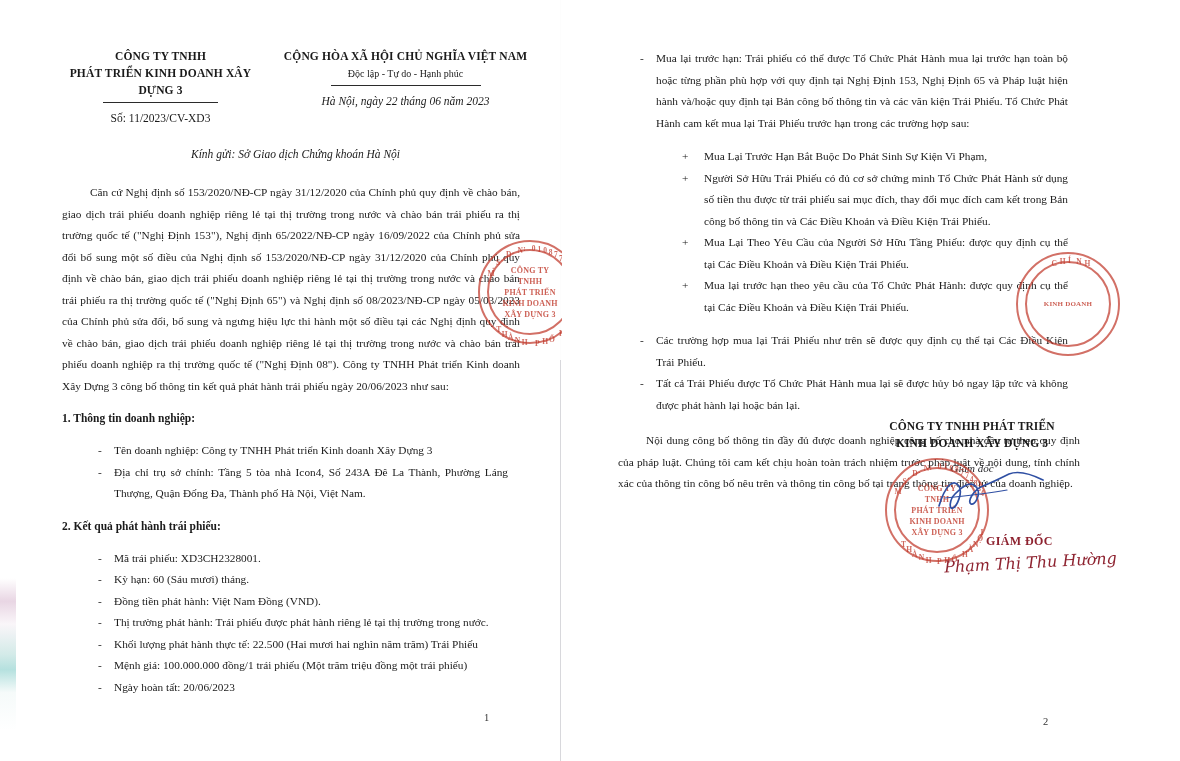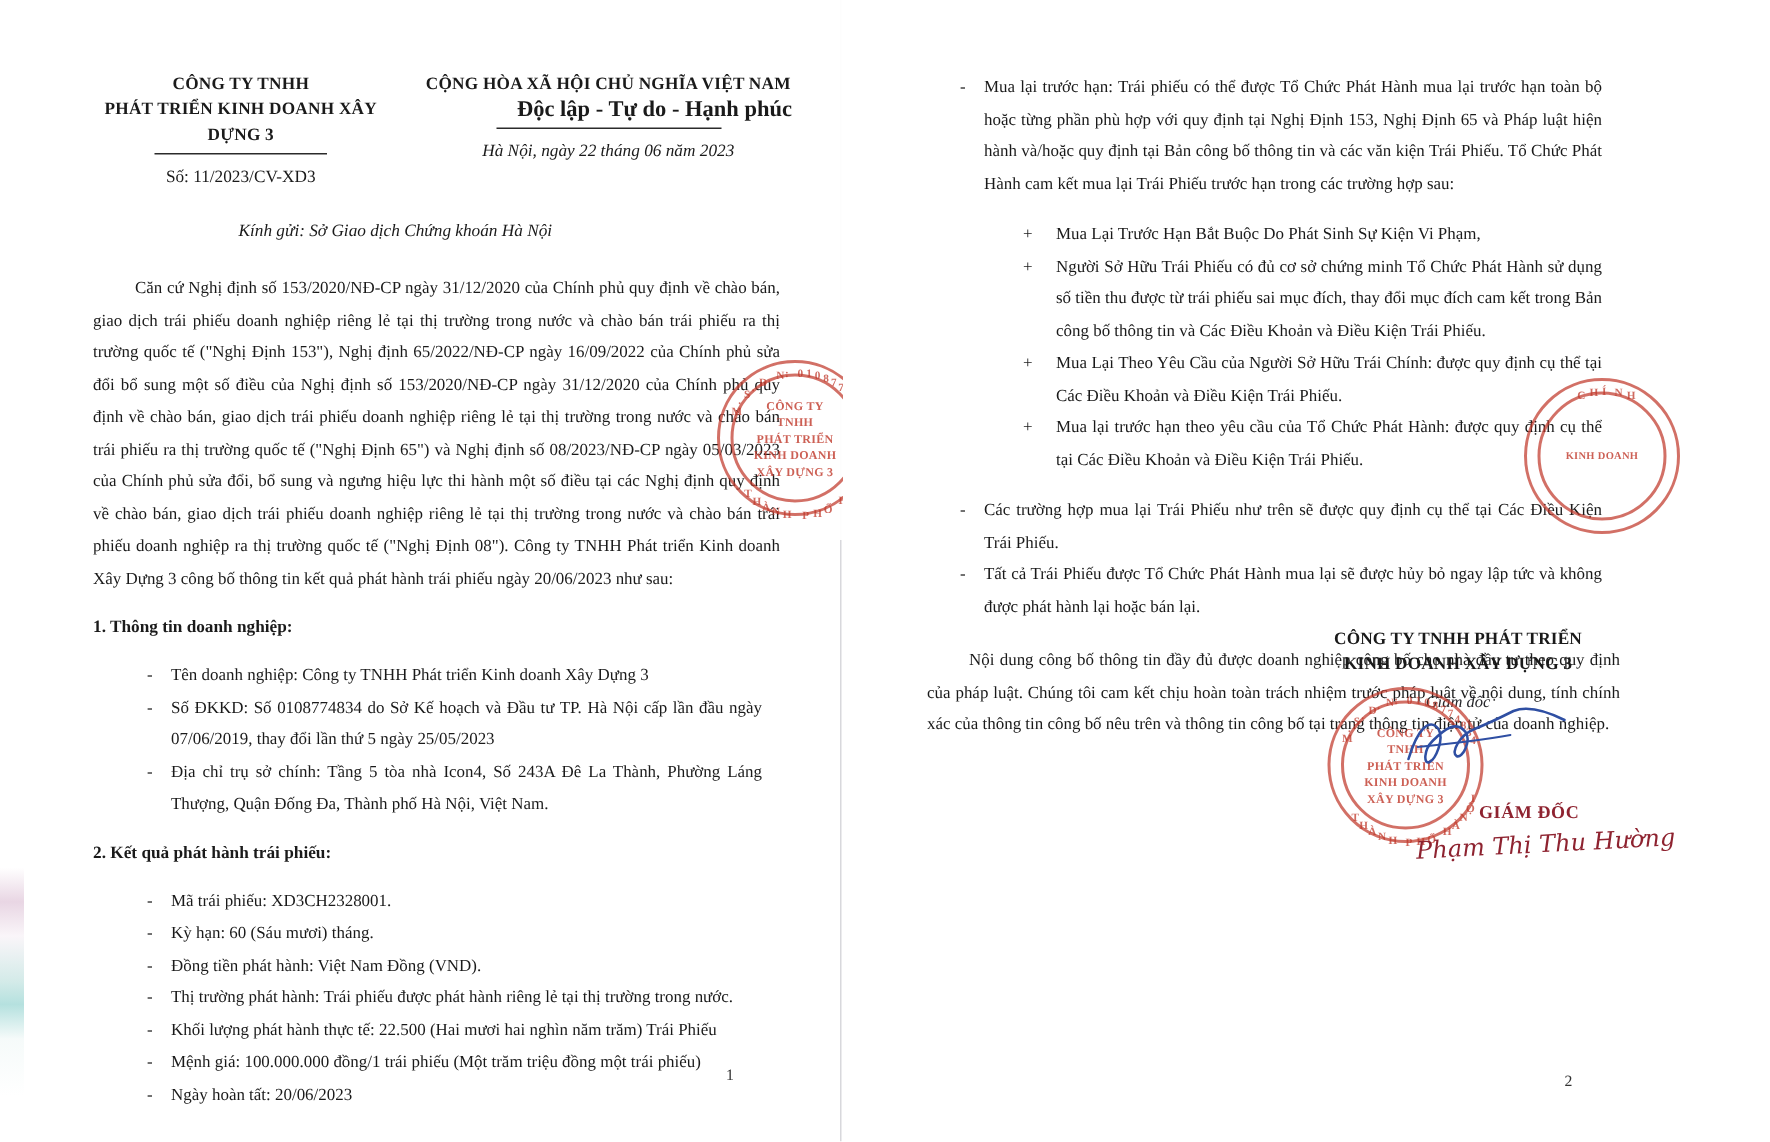--- a/index.html
+++ b/index.html
@@ -65,24 +65,23 @@
   .hdr-col { text-align: center; }
   .hdr-col.left  { width: 205px; }
   .hdr-col.right { width: 245px; }
   .hdr-line {
     font-weight: bold;
     font-size: 11.5px;
     letter-spacing: .15px;
     line-height: 17px;
   }
   .hdr-sub {
-    font-weight: bold;
-    font-size: 15px;
+    font-weight: normal;
+    font-size: 10px;
     line-height: 17px;
-    text-align: right;
   }
   .rule {
     height: 1px;
     background: #2b2b2b;
     margin: 3px auto 7px auto;
   }
   .rule.l { width: 115px; }
   .rule.r { width: 150px; }
   .hdr-num {
     font-size: 11.5px;
@@ -90,21 +89,21 @@
   }
   .hdr-date {
     font-size: 11.5px;
     font-style: italic;
     line-height: 16px;
     margin-top: 4px;
   }
 
   .recipient {
     position: absolute;
-    top: 148px; left: 159px;
+    top: 148px; left: 191px;
     font-size: 11.5px;
     font-style: italic;
   }
 
   
   .body-left {
     position: absolute;
     top: 182px; left: 62px;
     width: 458px;
   }
@@ -316,21 +315,20 @@
   </div>
 
   <div class="recipient">Kính gửi: Sở Giao dịch Chứng khoán Hà Nội</div>
 
   <div class="body-left">
     <p class="para">Căn cứ Nghị định số 153/2020/NĐ-CP ngày 31/12/2020 của Chính phủ quy định về chào bán, giao dịch trái phiếu doanh nghiệp riêng lẻ tại thị trường trong nước và chào bán trái phiếu ra thị trường quốc tế ("Nghị Định 153"), Nghị định 65/2022/NĐ-CP ngày 16/09/2022 của Chính phủ sửa đổi bổ sung một số điều của Nghị định số 153/2020/NĐ-CP ngày 31/12/2020 của Chính phủ quy định về chào bán, giao dịch trái phiếu doanh nghiệp riêng lẻ tại thị trường trong nước và chào bán trái phiếu ra thị trường quốc tế ("Nghị Định 65") và Nghị định số 08/2023/NĐ-CP ngày 05/03/2023 của Chính phủ sửa đổi, bổ sung và ngưng hiệu lực thi hành một số điều tại các Nghị định quy định về chào bán, giao dịch trái phiếu doanh nghiệp riêng lẻ tại thị trường trong nước và chào bán trái phiếu doanh nghiệp ra thị trường quốc tế ("Nghị Định 08"). Công ty TNHH Phát triển Kinh doanh Xây Dựng 3 công bố thông tin kết quả phát hành trái phiếu ngày 20/06/2023 như sau:</p>
 
     <h3 class="section">1. Thông tin doanh nghiệp:</h3>
     <ul class="dash">
       <li>Tên doanh nghiệp: Công ty TNHH Phát triển Kinh doanh Xây Dựng 3</li>
-      <li>Số ĐKKD: Số 0108774834 do Sở Kế hoạch và Đầu tư TP. Hà Nội cấp lần đầu ngày 07/06/2019, thay đổi lần thứ 5 ngày 25/05/2023</li>
       <li>Địa chỉ trụ sở chính: Tầng 5 tòa nhà Icon4, Số 243A Đê La Thành, Phường Láng Thượng, Quận Đống Đa, Thành phố Hà Nội, Việt Nam.</li>
     </ul>
 
     <h3 class="section">2. Kết quả phát hành trái phiếu:</h3>
     <ul class="dash">
       <li>Mã trái phiếu: XD3CH2328001.</li>
       <li>Kỳ hạn: 60 (Sáu mươi) tháng.</li>
       <li>Đồng tiền phát hành: Việt Nam Đồng (VND).</li>
       <li>Thị trường phát hành: Trái phiếu được phát hành riêng lẻ tại thị trường trong nước.</li>
       <li>Khối lượng phát hành thực tế: 22.500 (Hai mươi hai nghìn năm trăm) Trái Phiếu</li>
@@ -385,21 +383,21 @@
 
   <div class="page-number pn-1">1</div>
 
   <div class="body-right">
     <ul class="dash-r">
       <li>Mua lại trước hạn: Trái phiếu có thể được Tổ Chức Phát Hành mua lại trước hạn toàn bộ hoặc từng phần phù hợp với quy định tại Nghị Định 153, Nghị Định 65 và Pháp luật hiện hành và/hoặc quy định tại Bản công bố thông tin và các văn kiện Trái Phiếu. Tổ Chức Phát Hành cam kết mua lại Trái Phiếu trước hạn trong các trường hợp sau:</li>
     </ul>
     <ul class="plus">
       <li>Mua Lại Trước Hạn Bắt Buộc Do Phát Sinh Sự Kiện Vi Phạm,</li>
       <li>Người Sở Hữu Trái Phiếu có đủ cơ sở chứng minh Tổ Chức Phát Hành sử dụng số tiền thu được từ trái phiếu sai mục đích, thay đổi mục đích cam kết trong Bản công bố thông tin và Các Điều Khoản và Điều Kiện Trái Phiếu.</li>
-      <li>Mua Lại Theo Yêu Cầu của Người Sở Hữu Trái Chính: được quy định cụ thể tại Các Điều Khoản và Điều Kiện Trái Phiếu.</li>
+      <li>Mua Lại Theo Yêu Cầu của Người Sở Hữu Tầng Phiếu: được quy định cụ thể tại Các Điều Khoản và Điều Kiện Trái Phiếu.</li>
       <li>Mua lại trước hạn theo yêu cầu của Tổ Chức Phát Hành: được quy định cụ thể tại Các Điều Khoản và Điều Kiện Trái Phiếu.</li>
     </ul>
     <ul class="dash-r">
       <li>Các trường hợp mua lại Trái Phiếu như trên sẽ được quy định cụ thể tại Các Điều Kiện Trái Phiếu.</li>
       <li>Tất cả Trái Phiếu được Tổ Chức Phát Hành mua lại sẽ được hủy bỏ ngay lập tức và không được phát hành lại hoặc bán lại.</li>
     </ul>
     <p class="para" style="margin-top:14px;">Nội dung công bố thông tin đầy đủ được doanh nghiệp công bố cho nhà đầu tư theo quy định của pháp luật. Chúng tôi cam kết chịu hoàn toàn trách nhiệm trước pháp luật về nội dung, tính chính xác của thông tin công bố nêu trên và thông tin công bố tại trang thông tin điện tử của doanh nghiệp.</p>
   </div>
 
   <div class="stamp-right-wrap">

